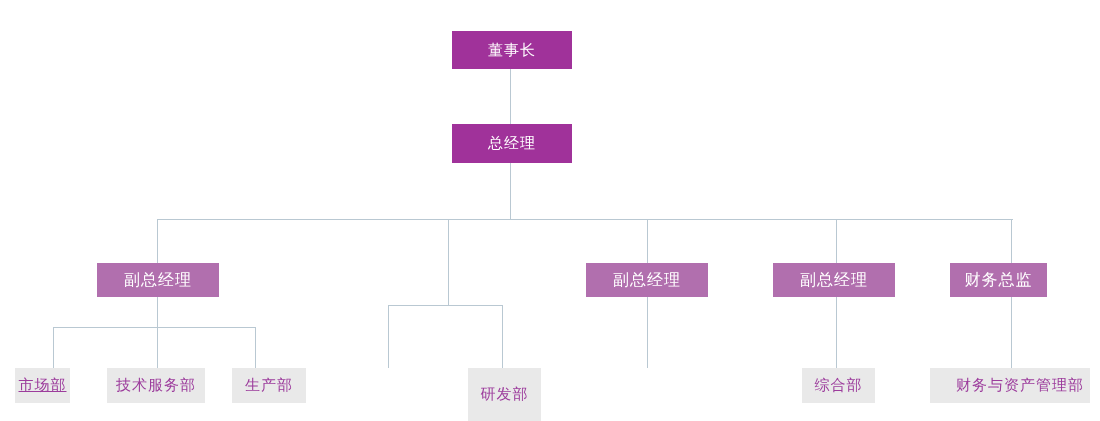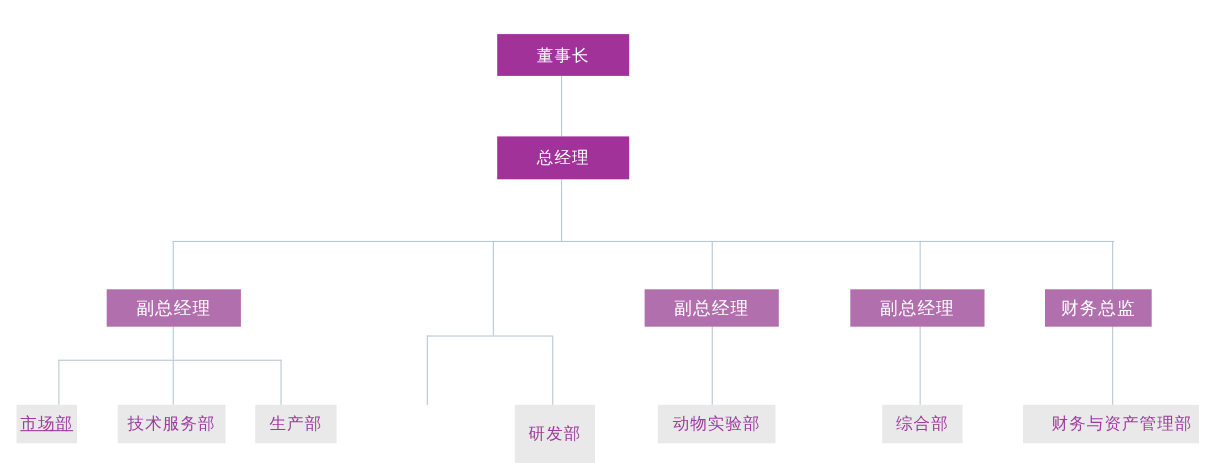--- a/index.html
+++ b/index.html
@@ -89,19 +89,18 @@
 
   <div class="node dept" style="left:15px; top:368px; width:55px; height:35px;text-decoration:underline;">市场部</div>
 
   <div class="node dept" style="left:107px; top:368px; width:98px; height:35px;">技术服务部</div>
 
   <div class="node dept" style="left:218px; top:368px; width:74px; height:35px;margin-left:14px;">生产部</div>
 
 
   <div class="node dept" style="left:468px; top:368px; width:73px; height:53px;">研发部</div>
 
-  <div class="node dept" style="left:598px; top:368px; width:107px; height:35px;">动物实验部</div>
 
   <div class="node dept" style="left:802px; top:368px; width:73px; height:35px;font-family:Liberation Mono, monospace;">综合部</div>
 
   <div class="node dept" style="left:930px; top:368px; width:160px; height:35px;padding-left:20px;">财务与资产管理部</div>
 
 </div>
 
 </body></html>

